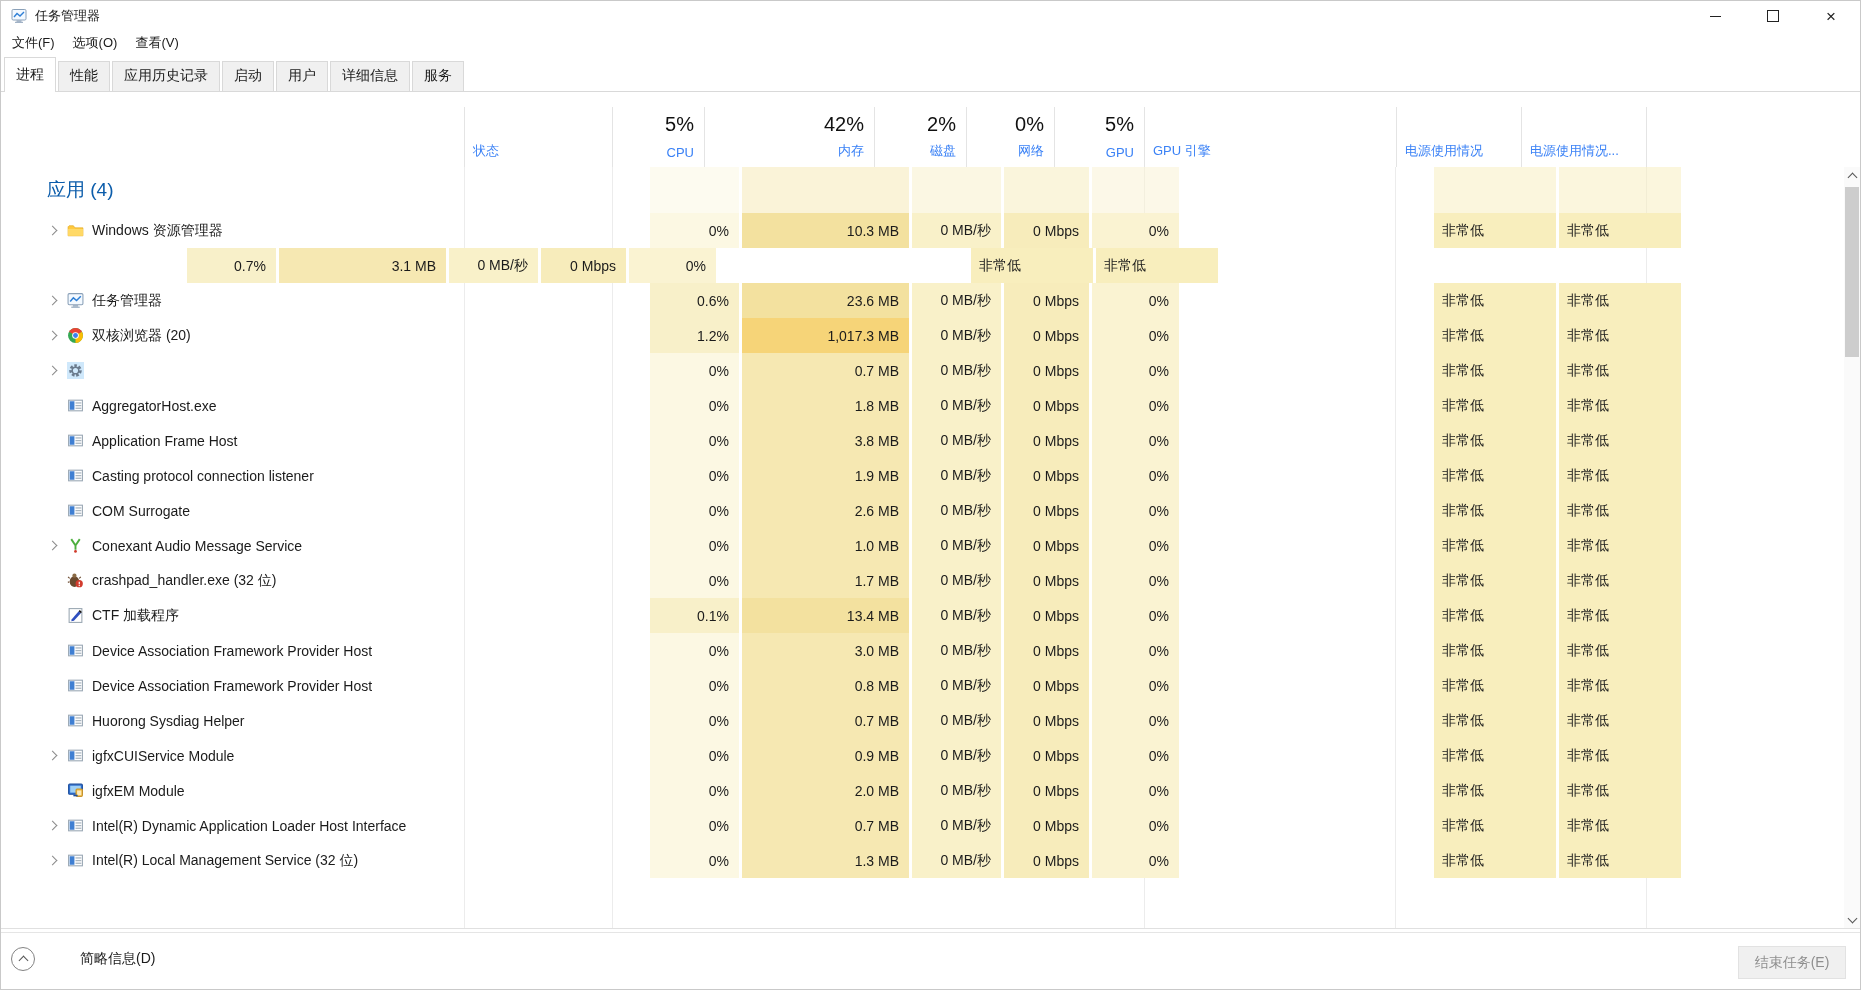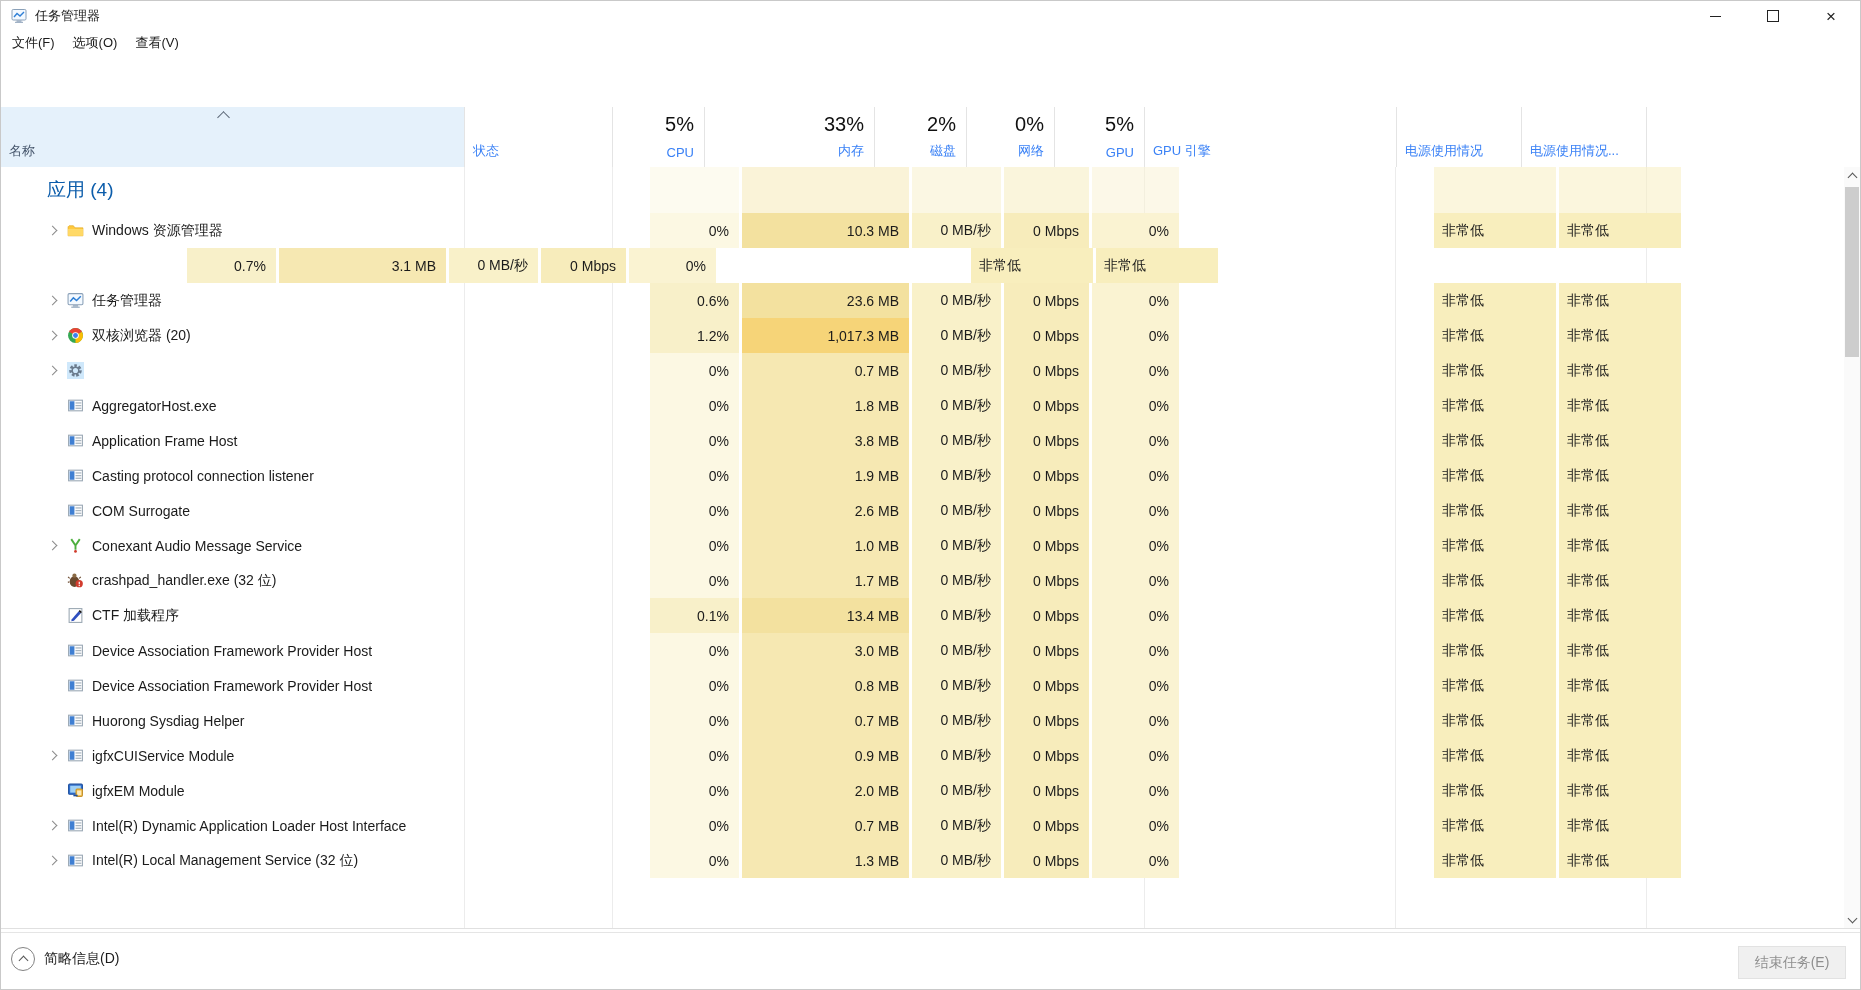--- a/index.html
+++ b/index.html
@@ -50,21 +50,21 @@
   .pname{font-size:14px;white-space:nowrap;overflow:hidden;}
   .grplabel{font-size:19px;color:#0c5dab;display:flex;align-items:center;height:100%;padding-left:10px;box-sizing:border-box;}
   
   #vscroll{position:absolute;right:0;top:166px;width:16px;height:761px;background:#fafafa;}
   .sbtn{position:absolute;left:0;width:16px;height:17px;display:flex;align-items:center;justify-content:center;}
   .sarrow{width:6px;height:6px;border:solid #555;border-width:0 1.4px 1.4px 0;}
   .up{transform:rotate(-135deg);margin-top:3px;} .down{transform:rotate(45deg);margin-bottom:3px;}
   #sthumb{position:absolute;left:1px;top:20px;width:14px;height:170px;background:#cdcdcd;}
   
   #footer{position:absolute;left:0;top:931px;width:100%;height:59px;border-top:1px solid #e5e5e5;box-sizing:border-box;background:#fff;}
-  #details-toggle{position:absolute;left:10px;top:14px;display:flex;align-items:center;}
+  #details-toggle{position:absolute;left:10px;top:14px;display:flex;align-items:center;gap:36px;}
   .circ{width:22px;height:22px;border:1px solid #838383;border-radius:50%;display:flex;align-items:center;justify-content:center;margin-right:9px;}
   .circ .sarrow{border-color:#555;}
   #details-label{font-size:14px;}
   #endtask{position:absolute;right:14px;top:13px;width:108px;height:33px;background:#f0f0f0;border:1px solid #e2e2e2;box-sizing:border-box;color:#8f8f8f;font-size:14px;display:flex;align-items:center;justify-content:center;}
 </style>
 </head>
 <body>
 
 <div id="win">
 
@@ -90,35 +90,40 @@
         </div>
     </div>
   </div>
 
   <div id="menubar">
       <span class="menu-item">文件(F)</span>
       <span class="menu-item">选项(O)</span>
       <span class="menu-item">查看(V)</span>
     </div>
 
+  <div id="tabbar">
+      <span class="tab sel">进程</span>
+      <span class="tab">性能</span>
+      <span class="tab">应用历史记录</span>
+      <span class="tab">启动</span>
+      <span class="tab">用户</span>
+      <span class="tab">详细信息</span>
+      <span class="tab">服务</span>
+    </div>
 
   <div id="thead">
-    <div id="namehead">
-      <span class="sortcaret"></span>
-      <span class="lbl">名称</span>
-    </div>
   <div class="hcol" style="left: 463px; width: 148px;">
         <span class="lbl l">状态</span>
       </div>
       <div class="hcol" style="left: 611px; width: 92px;">
         <span class="pct">5%</span>
         <span class="lbl r">CPU</span>
       </div>
       <div class="hcol" style="left: 703px; width: 170px;">
-        <span class="pct">33%</span>
+        <span class="pct">42%</span>
         <span class="lbl r">内存</span>
       </div>
       <div class="hcol" style="left: 873px; width: 92px;">
         <span class="pct">2%</span>
         <span class="lbl r">磁盘</span>
       </div>
       <div class="hcol" style="left: 965px; width: 88px;">
         <span class="pct">0%</span>
         <span class="lbl r">网络</span>
       </div>

